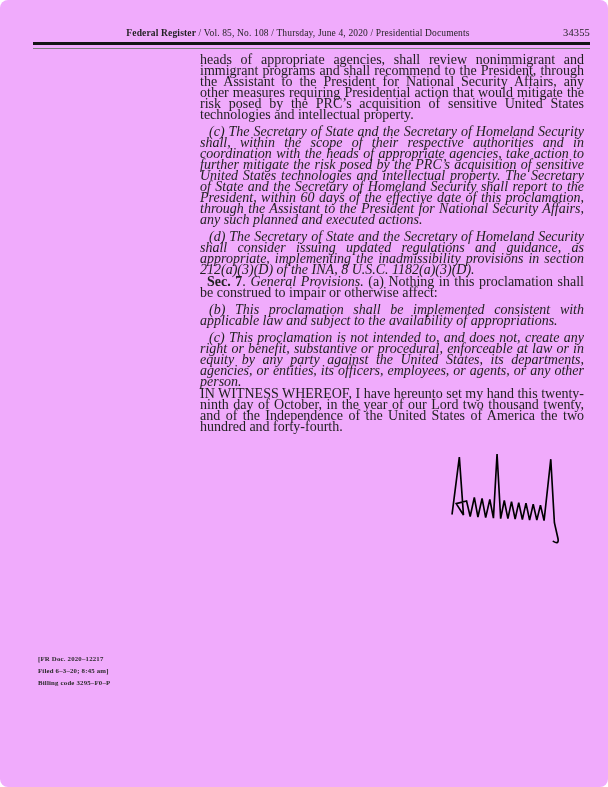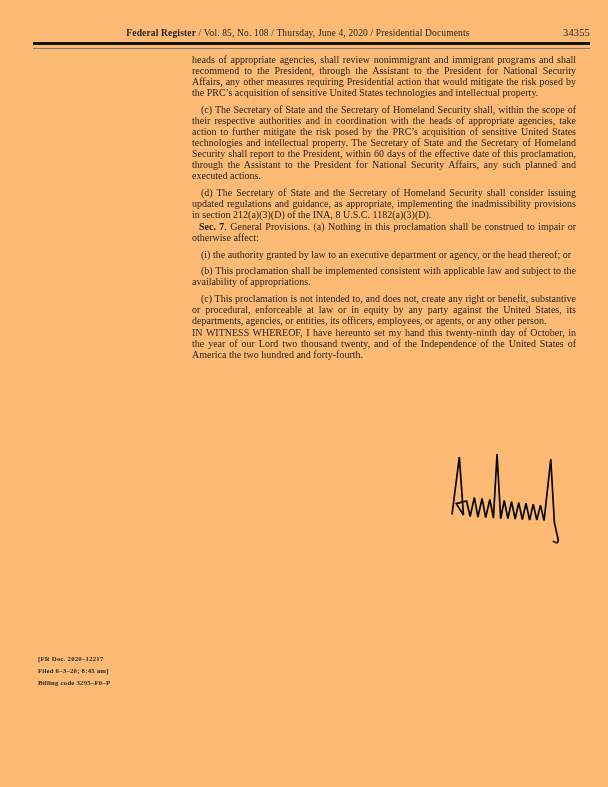--- a/index.html
+++ b/index.html
@@ -4,24 +4,25 @@
 <style>
   html, body {
     margin: 0;
     padding: 0;
     background: #ffffff;
   }
   .page {
     position: relative;
     width: 608px;
     height: 787px;
-    background: #fdba74;
+    background: #f0abfc;
     font-family: "Liberation Serif", "DejaVu Serif", serif;
     color: #1f1f1f;
     overflow: hidden;
+    border-radius: 8px;
   }
 
   
   .header-row {
     position: absolute;
     left: 33px;
     top: 27px;
     width: 557px;
     display: flex;
     align-items: baseline;
@@ -51,35 +52,35 @@
   }
   .rule-thin {
     position: absolute;
     top: 47.5px;
     height: 1.6px;
   }
 
   
   .body-col {
     position: absolute;
-    left: 192px;
+    left: 200px;
     top: 54px;
     width: 384px;
-    font-size: 10px;
+    font-size: 14px;
     line-height: 11px;
     text-align: justify;
   }
   .body-col p {
     margin: 0 0 6px 0;
   }
-  p.fli { text-indent: 9px; }
+  p.fli { text-indent: 9px; font-style: italic; }
   p.rom { margin-left: 4px; text-indent: 5px; margin-bottom: 5px; }
   p.tight { margin-bottom: 1px; }
   .b { font-weight: bold; margin-left: 7px; }
-  .i { }
+  .i { font-style: italic; }
 
   
   .signature-block {
     position: absolute;
     left: 449px;
     top: 450px;
     width: 124px;
     height: 100px;
   }
   .signature-block svg {
@@ -113,21 +114,20 @@
     <span class="page-number">34355</span>
   </div>
   <div class="header-rule rule-thick" style="background: rgb(20, 20, 20);"></div>
   <div class="header-rule rule-thin" style="background: rgb(125, 125, 125);"></div>
 
   <div class="body-col">
     <p>heads of appropriate agencies, shall review nonimmigrant and immigrant programs and shall recommend to the President, through the Assistant to the President for National Security Affairs, any other measures requiring Presidential action that would mitigate the risk posed by the PRC’s acquisition of sensitive United States technologies and intellectual property.</p>
     <p class="fli">(c) The Secretary of State and the Secretary of Homeland Security shall, within the scope of their respective authorities and in coordination with the heads of appropriate agencies, take action to further mitigate the risk posed by the PRC’s acquisition of sensitive United States technologies and intellectual property. The Secretary of State and the Secretary of Homeland Security shall report to the President, within 60 days of the effective date of this proclamation, through the Assistant to the President for National Security Affairs, any such planned and executed actions.</p>
     <p class="fli tight">(d) The Secretary of State and the Secretary of Homeland Security shall consider issuing updated regulations and guidance, as appropriate, implementing the inadmissibility provisions in section 212(a)(3)(D) of the INA, 8 U.S.C. 1182(a)(3)(D).</p>
     <p><span class="b">Sec. 7</span><span>. </span><span class="i">General Provisions.</span><span> (a) Nothing in this proclamation shall be construed to impair or otherwise affect:</span></p>
-    <p class="rom">(i) the authority granted by law to an executive department or agency, or the head thereof; or</p>
     <p class="fli">(b) This proclamation shall be implemented consistent with applicable law and subject to the availability of appropriations.</p>
     <p class="fli tight">(c) This proclamation is not intended to, and does not, create any right or benefit, substantive or procedural, enforceable at law or in equity by any party against the United States, its departments, agencies, or entities, its officers, employees, or agents, or any other person.</p>
     <p>IN WITNESS WHEREOF, I have hereunto set my hand this twenty-ninth day of October, in the year of our Lord two thousand twenty, and of the Independence of the United States of America the two hundred and forty-fourth.</p>
   </div>
 
   <div class="signature-block">
     <svg viewBox="0 0 240 190" aria-hidden="true">
       <path d="M6,122
                L20,12 L28,124
                L14,102 L34,97

